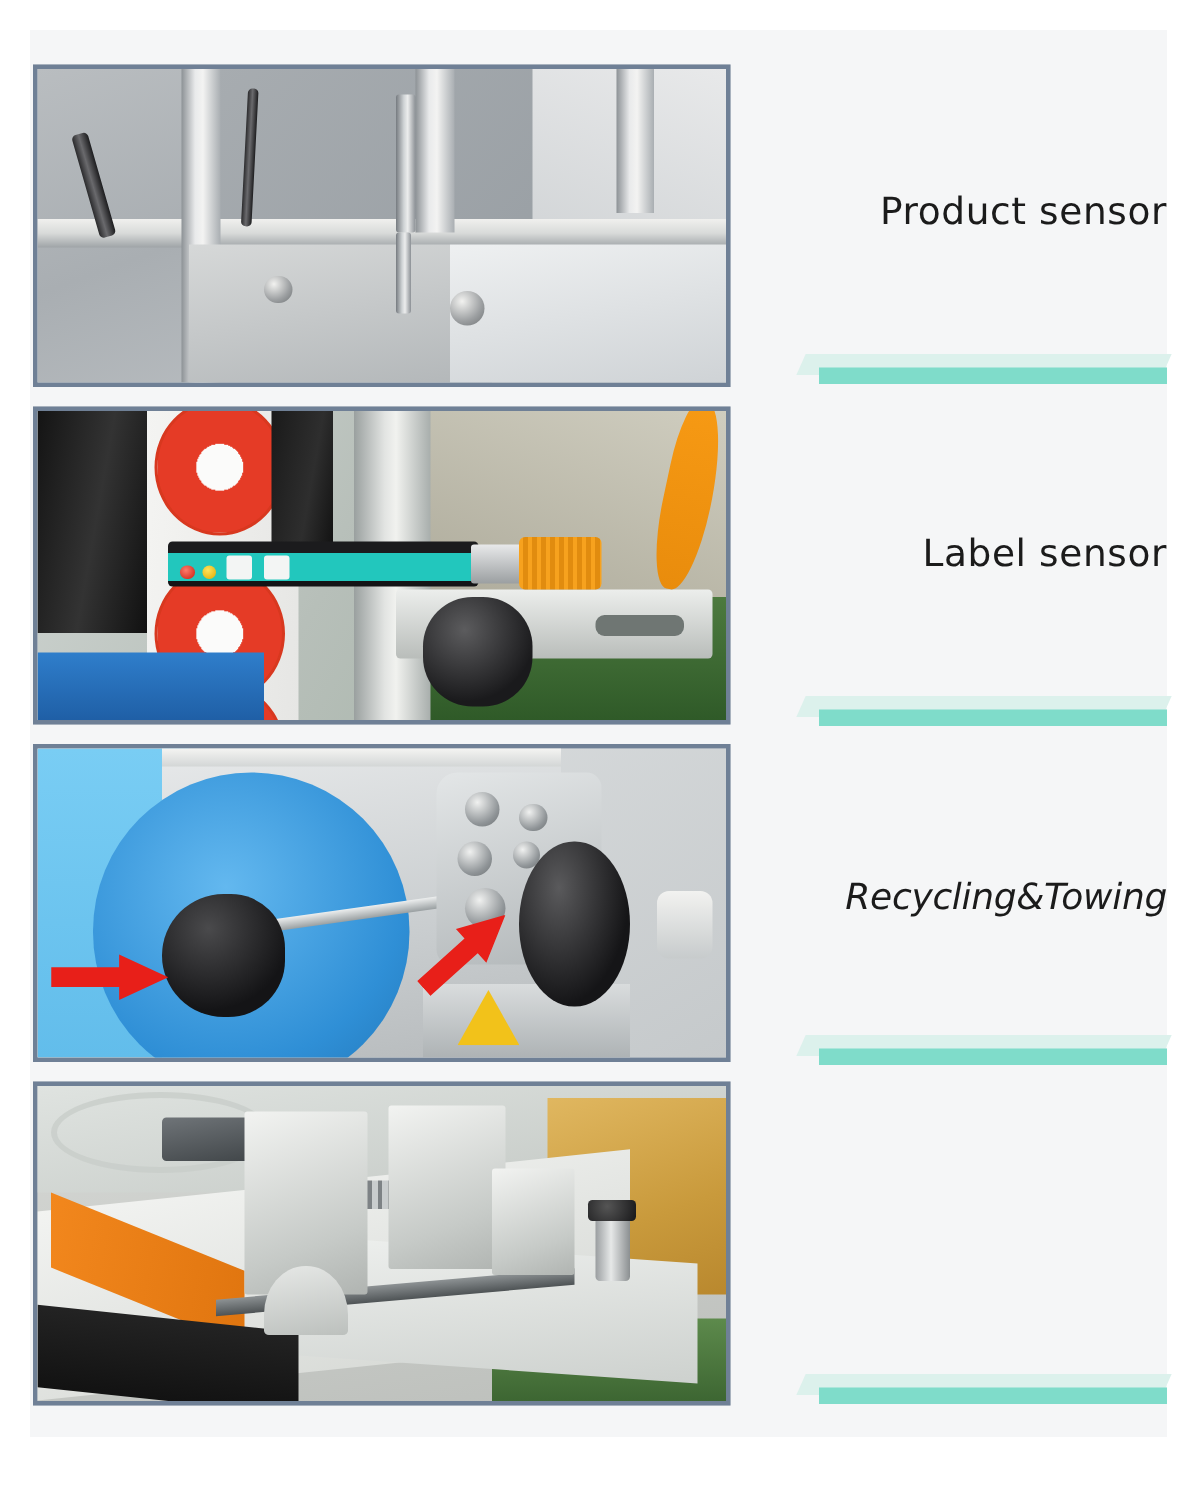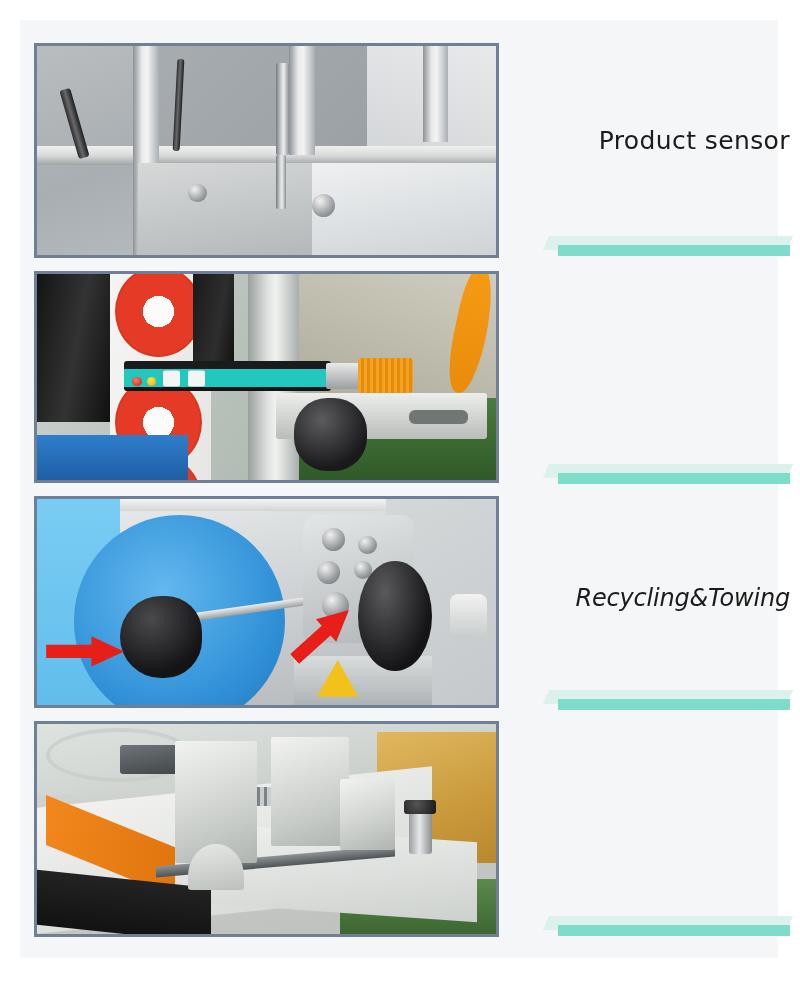--- a/index.html
+++ b/index.html
@@ -26,21 +26,21 @@
     position: absolute;
     left: 20px;
     top: 20px;
     width: 758px;
     height: 938px;
     background: #f5f6f7;
   }
 
   .row {
     position: absolute;
-    left: 12px;
+    left: 0;
     width: 683px;
   }
 
   
   .photo-panel {
     position: absolute;
     left: 22px;
     width: 465px;
     border: 3px solid #6f8096;
     box-sizing: border-box;
@@ -425,20 +425,23 @@
             <div class="sensor-btn" style="left:31%;"></div>
           </div>
           <div class="connector"></div>
           <div class="plug"></div>
           <div class="cable-orange"></div>
           <div class="dark-knob"></div>
         </div>
       </div>
     </div>
 
+    <div class="label-wrap" style="top:355px;">
+      <span class="feature-label">Label sensor</span>
+    </div>
 
     <div class="accent" style="top:464px;">
       <div class="slab"></div>
       <div class="bar"></div>
     </div>
   </div>
 
   <div class="row" style="top:0;height:225px;font-style:italic;">
 
     <div class="photo-panel" style="top:496px;height:212px;">

